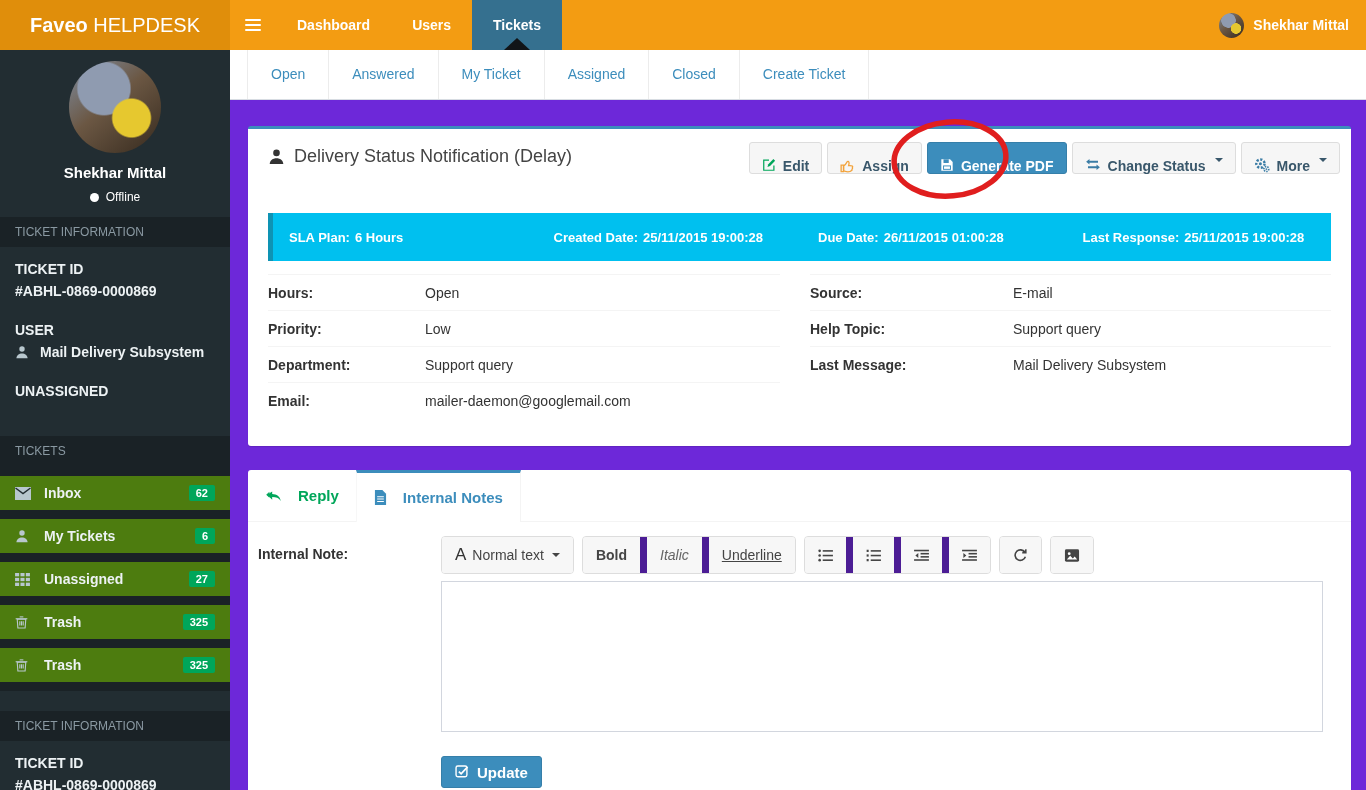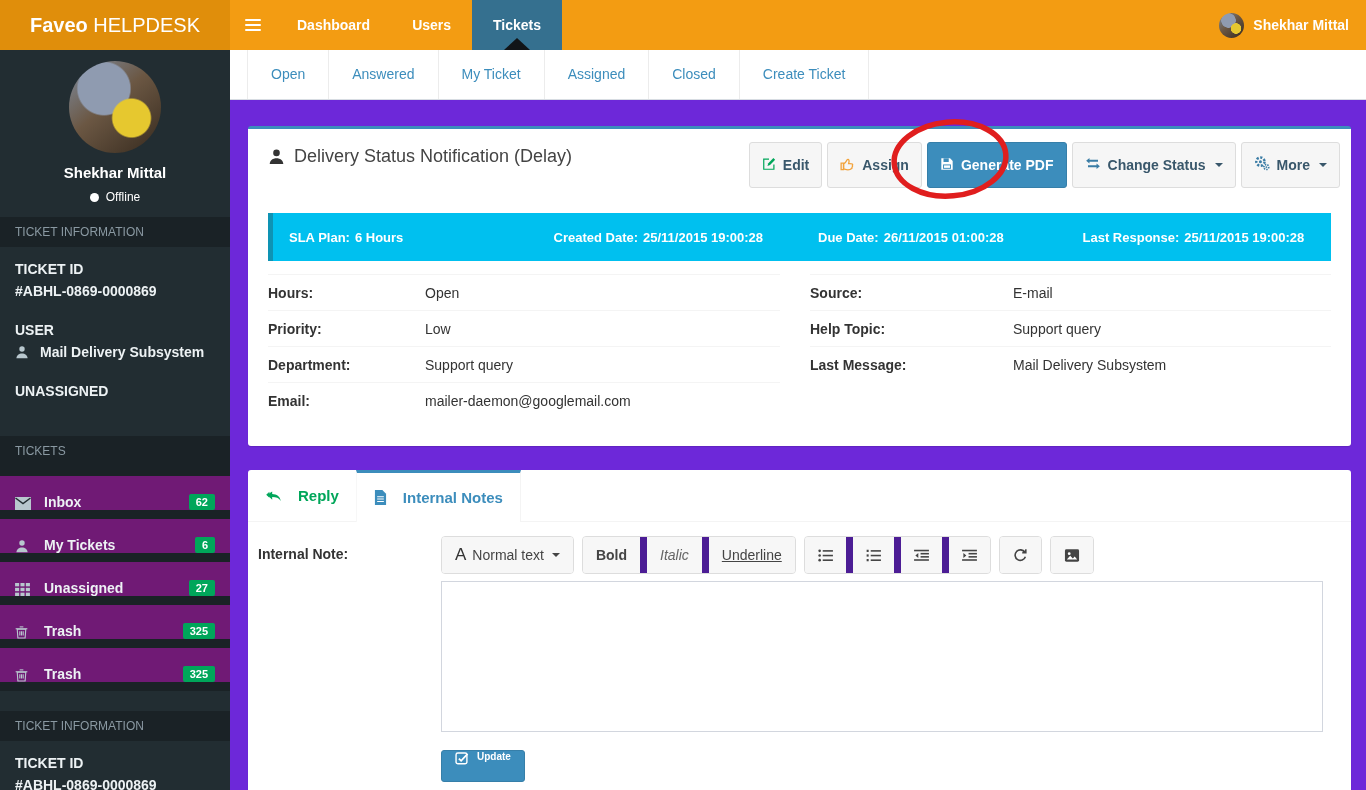--- a/index.html
+++ b/index.html
@@ -35,34 +35,34 @@
   .profile-status{margin-top:9px;font-size:12px;color:#fff;display:flex;justify-content:center;align-items:center;gap:7px;cursor:pointer}
   .dot{width:9px;height:9px;border-radius:50%;background:#fff}
   .sb-header{background:#1a2226;color:#8a99a2;font-size:12px;padding:8px 15px}
   .sb-header.mt{margin-top:13px}
   .sb-info{padding:14px 15px 2px;color:#edf2f4}
   .sb-group{margin-bottom:23px}
   .sb-lbl{font-size:14px;font-weight:700}
   .sb-val{font-size:14px;font-weight:700;margin-top:6px;display:flex;align-items:center;gap:11px}
   .sb-val .icn{color:#b8c7ce;display:inline-flex}
   .sb-menu{background:#1a2226;margin-top:12px;padding-top:10px}
-  .sb-item{display:flex;align-items:flex-end;height:34px;background:#701a75;padding:0 15px;margin-bottom:9px;font-size:14px;font-weight:700;color:#edf2f4;cursor:pointer}
+  .sb-item{display:flex;align-items:center;height:34px;background:#4d7c0f;padding:0 15px;margin-bottom:9px;font-size:14px;font-weight:700;color:#edf2f4;cursor:pointer}
   .sb-item .icn{color:#b8c7ce;width:17px;margin-right:12px;display:inline-flex}
   .badge{margin-left:auto;background:#00a65a;color:#fff;font-size:11px;font-weight:700;padding:2px 7px;border-radius:2px}
   .sb-spacer{height:12px;background:#222d32;margin-bottom:8px}
 
   
   .content{position:absolute;left:230px;top:100px;width:1136px;height:690px;background:#6d28d9;overflow:hidden}
   .box{position:absolute;left:18px;width:1103px;background:#fff;border-radius:3px;box-shadow:0 1px 1px rgba(0,0,0,.12)}
   .box1{top:26px;height:320px;border-top:3px solid #3c8dbc}
   .box-header{position:relative;height:72px;padding:17px 20px 0}
   .box-title{font-size:18px;color:#444;display:flex;align-items:center;gap:9px}
   .box-title .icn{color:#333;display:inline-flex}
   .btns{position:absolute;top:13px;right:11px;display:flex;gap:5px}
-  .btn{height:46px;display:inline-flex;align-items:center;gap:7px;padding:15px 12px;background:#f6f6f6;border:1px solid #ddd;border-radius:3px;font-size:14px;font-weight:600;color:#39576b;cursor:pointer;white-space:nowrap}
+  .btn{height:32px;display:inline-flex;align-items:flex-start;gap:7px;padding:15px 12px;background:#f6f6f6;border:1px solid #ddd;border-radius:3px;font-size:14px;font-weight:600;color:#39576b;cursor:pointer;white-space:nowrap}
   .btn-primary{background:#3c8dbc;border-color:#367fa9;color:#fff}
   .caret{width:0;height:0;border-top:4px solid currentColor;border-left:4px solid transparent;border-right:4px solid transparent;margin-left:2px}
 
   .sla{margin:12px 20px 0;height:48px;background:#00c0ef;border-left:5px solid #0e93b4;display:flex;align-items:center;color:#fff;font-weight:700;font-size:13px}
   .sla>div{flex:1;padding-left:16px;display:flex;gap:5px;white-space:nowrap}
 
   .details{display:flex;padding:0 20px;margin-top:13px;font-size:14px;color:#333}
   .dcol-left{width:512px}
   .dcol-right{flex:1;margin-left:30px}
   .drow{display:flex;border-top:1px solid #f4f4f4;padding:10px 0 9px}
@@ -82,21 +82,21 @@
   .toolbar{display:flex;gap:8px;align-items:flex-start;flex-wrap:nowrap}
   .tgroup{display:flex;border:1px solid #ddd;border-radius:4px;overflow:hidden;background:#f7f7f7}
   .tbtn{height:36px;display:flex;align-items:center;gap:6px;padding:0 13px;border-right:7px solid #4c1d95;font-size:14px;color:#444;cursor:pointer;background:#f7f7f7}
   .tbtn:last-child{border-right:none}
   .tbtn .icn{display:inline-flex;color:#444}
   .style-A{font-size:17px;color:#333}
   .bold-b{font-weight:700}
   .italic-b{font-style:italic;color:#666}
   .underline-b{text-decoration:underline}
   .note-text{margin-top:7px;width:882px;height:151px;border:1px solid #d2d6de;resize:none;font:14px "Liberation Sans",sans-serif;padding:8px;color:#333;display:block}
-  .update-btn{margin-top:18px;height:32px;display:inline-flex;gap:8px;padding:0 13px;background:#3c8dbc;border:1px solid #367fa9;border-radius:3px;color:#fff;font-weight:700;font-size:10px;cursor:pointer}
+  .update-btn{margin-top:24px;height:32px;display:inline-flex;align-items:center;gap:8px;padding:0 13px;background:#3c8dbc;border:1px solid #367fa9;border-radius:3px;color:#fff;font-weight:700;font-size:15px;cursor:pointer}
 
   .annotation{position:absolute;left:886px;top:114px;width:128px;height:90px;z-index:20;pointer-events:none}
 </style>
 </head>
 <body>
 
 <div class="navbar">
   <div class="logo"><b>Faveo</b><span> HELPDESK</span></div>
   <div class="hamburger">
       <span></span>

